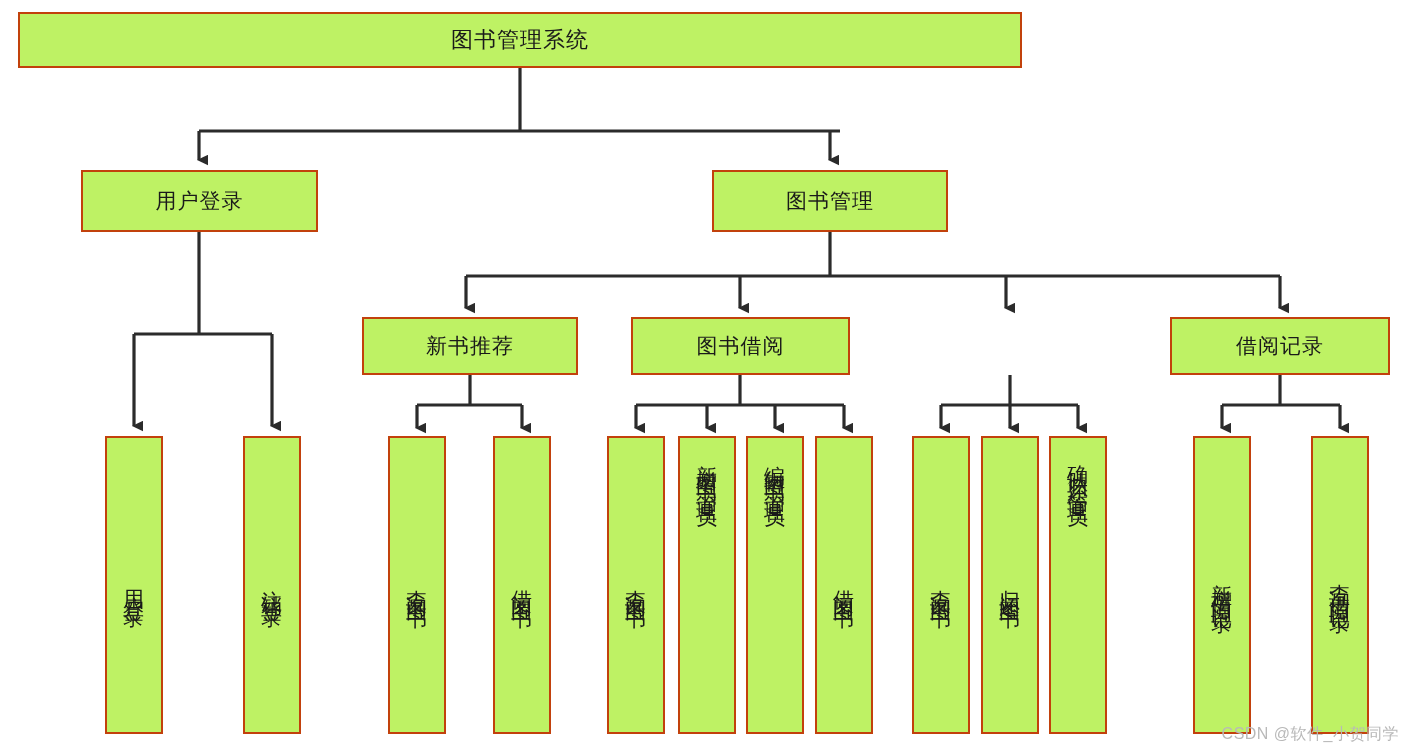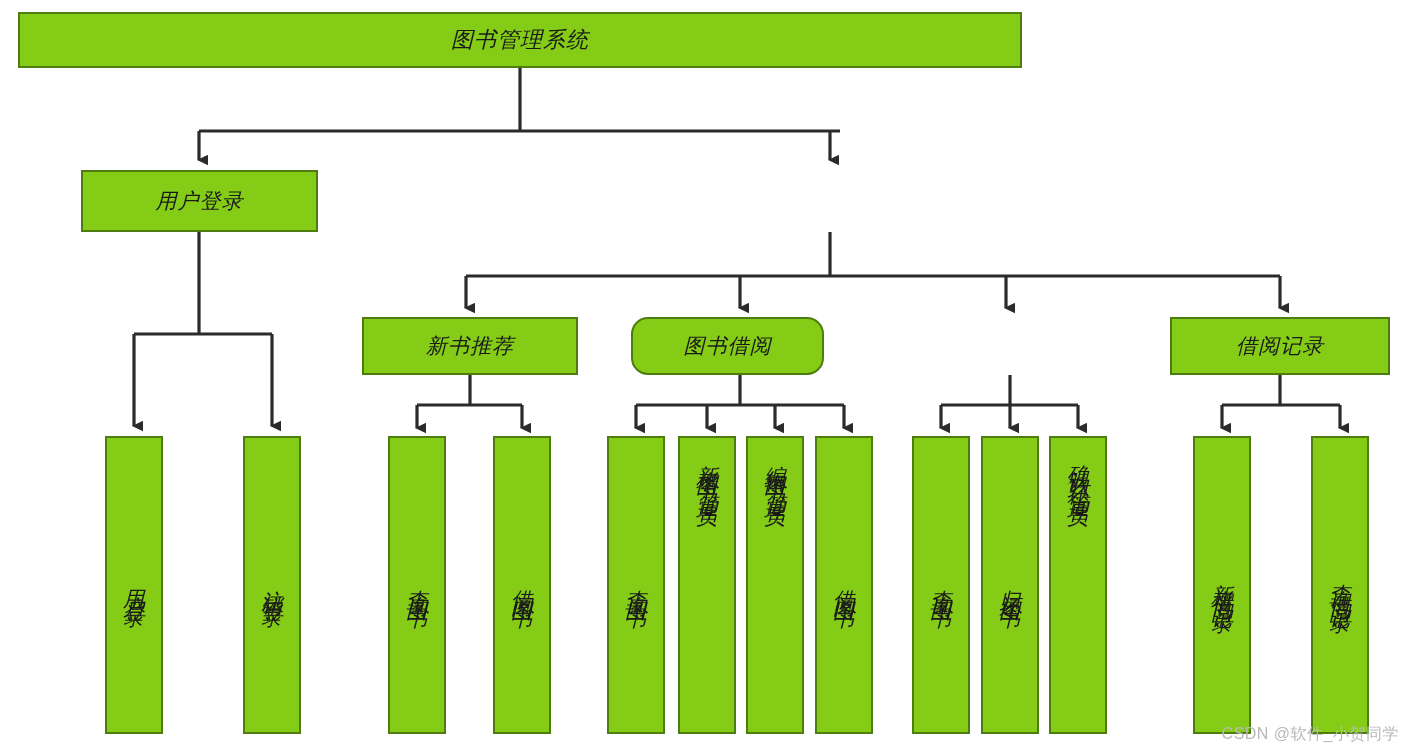--- a/index.html
+++ b/index.html
@@ -22,28 +22,27 @@
     position: absolute;
     left: 0;
     top: 0;
     width: 1405px;
     height: 747px;
     pointer-events: none;
   }
   .node {
     position: absolute;
     box-sizing: border-box;
-    background: #84cc16;
-    border: 2px solid #4d7c0f;
+    background: #bef264;
+    border: 2px solid #c2410c;
     display: flex;
     align-items: center;
     justify-content: center;
     color: #1a1a1a;
     z-index: 2;
-    font-style: italic;
   }
   .node.level-0 {
     font-size: 22px;
     letter-spacing: 1px;
   }
   .node.level-1 {
     font-size: 21px;
     letter-spacing: 1px;
   }
   .node.level-2 {
@@ -133,25 +132,28 @@
     </g>
   </svg>
 
   <div class="node level-0" style="left:18px; top:12px; width:1004px; height:56px;">
     <span>图书管理系统</span>
   </div>
 
   <div class="node level-1" style="left:81px; top:170px; width:237px; height:62px;">
     <span>用户登录</span>
   </div>
+  <div class="node level-1" style="left:712px; top:170px; width:236px; height:62px;">
+    <span>图书管理</span>
+  </div>
 
   <div class="node level-2" style="left:362px; top:317px; width:216px; height:58px;">
     <span>新书推荐</span>
   </div>
-  <div class="node level-2" style="left:631px; top:317px; width:193px; height:58px;border-radius:17px;">
+  <div class="node level-2" style="left:631px; top:317px; width:219px; height:58px;">
     <span>图书借阅</span>
   </div>
   <div class="node level-2" style="left:1170px; top:317px; width:220px; height:58px;text-align:right;">
     <span>借阅记录</span>
   </div>
 
   <div class="node leaf centered" style="left:105px; top:436px; width:58px; height:298px;">
     <span class="vtext">用户登录</span>
   </div>
   <div class="node leaf centered" style="left:243px; top:436px; width:58px; height:298px;">

